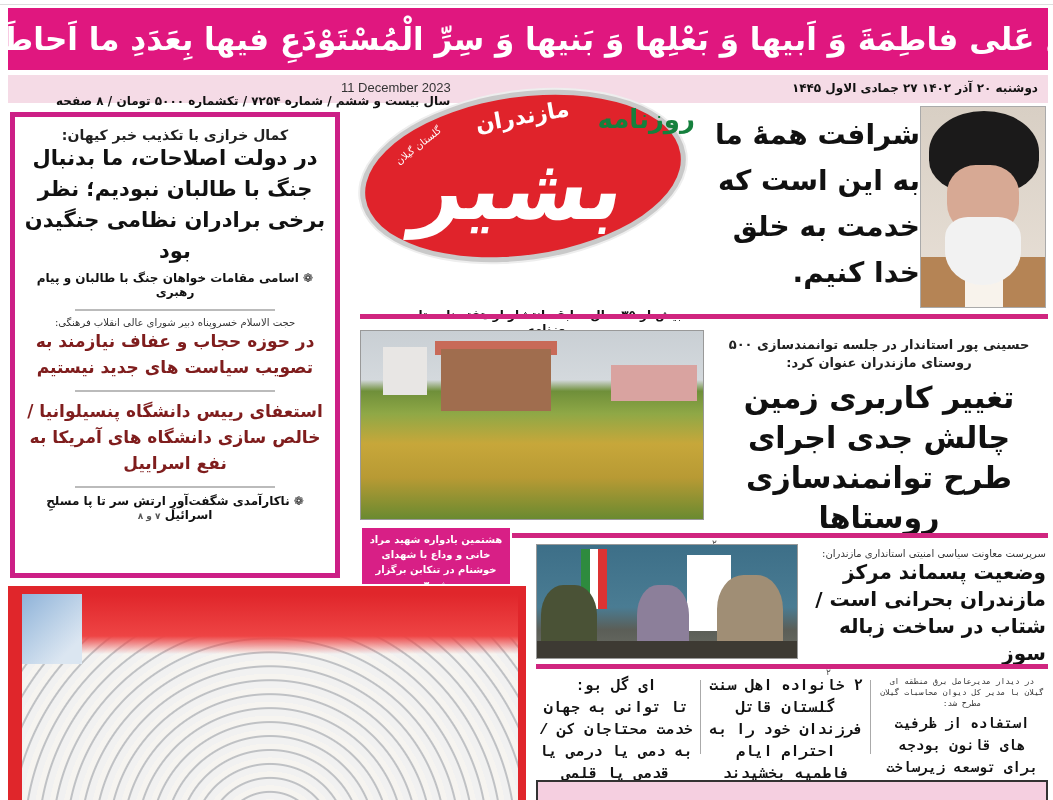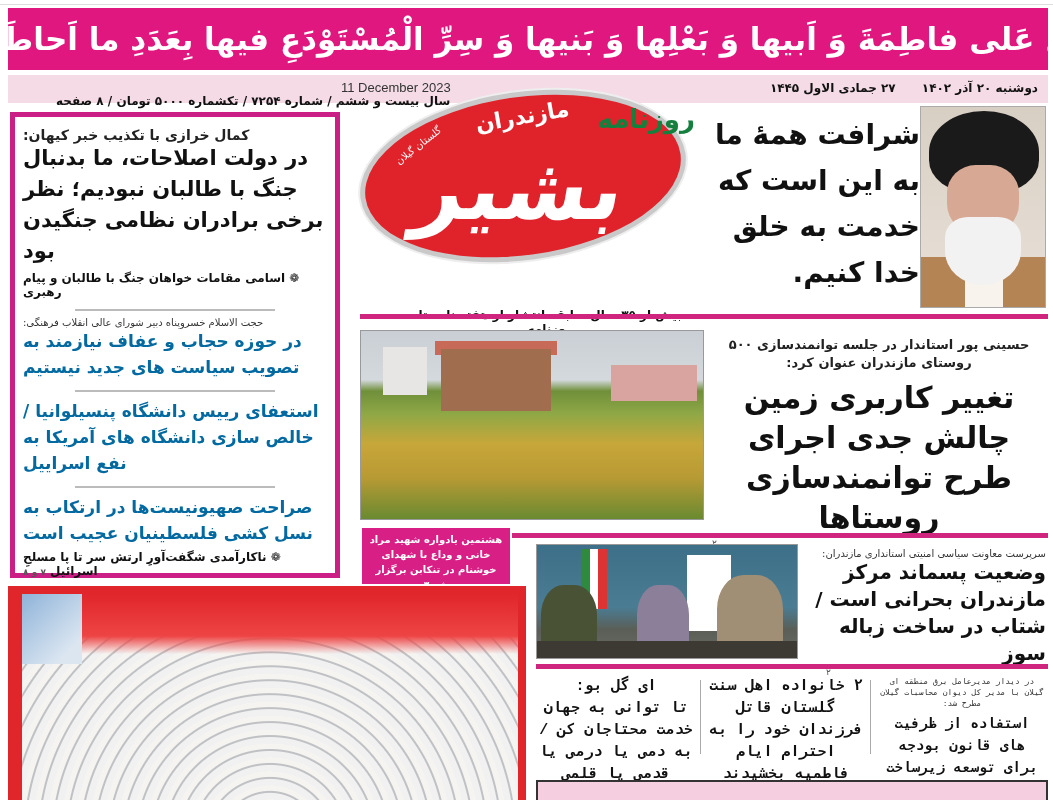--- a/index.html
+++ b/index.html
@@ -19,34 +19,34 @@
     }
     #topline { left: 0; top: 0; width: 1053px; height: 5px; border-bottom: 1px solid #ddd; }
 
     
     #dateline {
       left: 8px; top: 75px; width: 1040px; height: 28px;
       background: #f5dbe6;
       font-size: 12px; font-weight: bold;
     }
     #dateline .right { position: absolute; right: 10px; top: 6px; white-space: nowrap; }
-    #dateline .right span { margin-left: 22px; }
+    #dateline .right span { }
     #dateline .eng { position: absolute; left: 333px; top: 5px; direction: ltr; font-weight: normal; font-size: 13px; color: #333; font-family: "Liberation Sans", sans-serif; }
     #dateline .left { position: absolute; left: 48px; top: 19px; white-space: nowrap; }
 
     
     #leftbox {
       left: 10px; top: 112px; width: 330px; height: 466px;
       border: 5px solid #cc1f86;
-      text-align: left; padding: 10px 8px;
+      text-align: center; padding: 10px 8px;
     }
     .kicker { font-size: 14px; font-weight: bold; color: #222; }
     .kicker-sm { font-size: 10px; color: #333; margin-top: 6px; }
     .hl-xl { font-size: 21px; font-weight: 900; line-height: 31px; color: #111; }
-    .hl-lg { font-size: 17px; font-weight: bold; line-height: 26px; color: #0369a1; }
+    .hl-lg { font-size: 17px; font-weight: bold; line-height: 26px; color: #7f1d1d; }
     .sub { font-size: 12px; font-weight: bold; margin-top: 4px; }
     .sep { width: 200px; height: 2px; background: #bbb; margin: 10px auto 6px; }
     .pgnum { font-size: 9px; color: #555; }
 
     
     #logo-wrap { left: 355px; top: 82px; width: 340px; height: 200px; }
     #logo-ellipse {
       position: absolute; left: 4px; top: 10px; width: 328px; height: 168px;
       border-radius: 50%; background: #e0232b;
       border: 5px solid #c9c9c9;
@@ -170,21 +170,20 @@
   <div>
     <div class="kicker-sm">حجت الاسلام خسروپناه دبیر شورای عالی انقلاب فرهنگی:</div>
     <div class="hl-lg">در حوزه حجاب و عفاف نیازمند به تصویب سیاست های جدید نیستیم</div>
   </div>
   <div class="sep"></div>
   <div>
     <div class="hl-lg">استعفای رییس دانشگاه پنسیلوانیا / خالص سازی دانشگاه های آمریکا به نفع اسراییل</div>
   </div>
   <div class="sep"></div>
   <div>
-    <div class="hl-lg">صراحت صهیونیست‌ها در ارتکاب به نسل کشی فلسطینیان عجیب است</div>
     <div class="sub">
       <span>❁ ناکارآمدی شگفت‌آورِ ارتش سر تا پا مسلحِ اسرائیل</span>
       <span class="pgnum">۷ و ۸</span>
     </div>
   </div>
 </div>
 
 <div id="logo-wrap" class="abs">
   <div id="logo-ellipse"></div>
   <div id="logo-city">مازندران</div>

